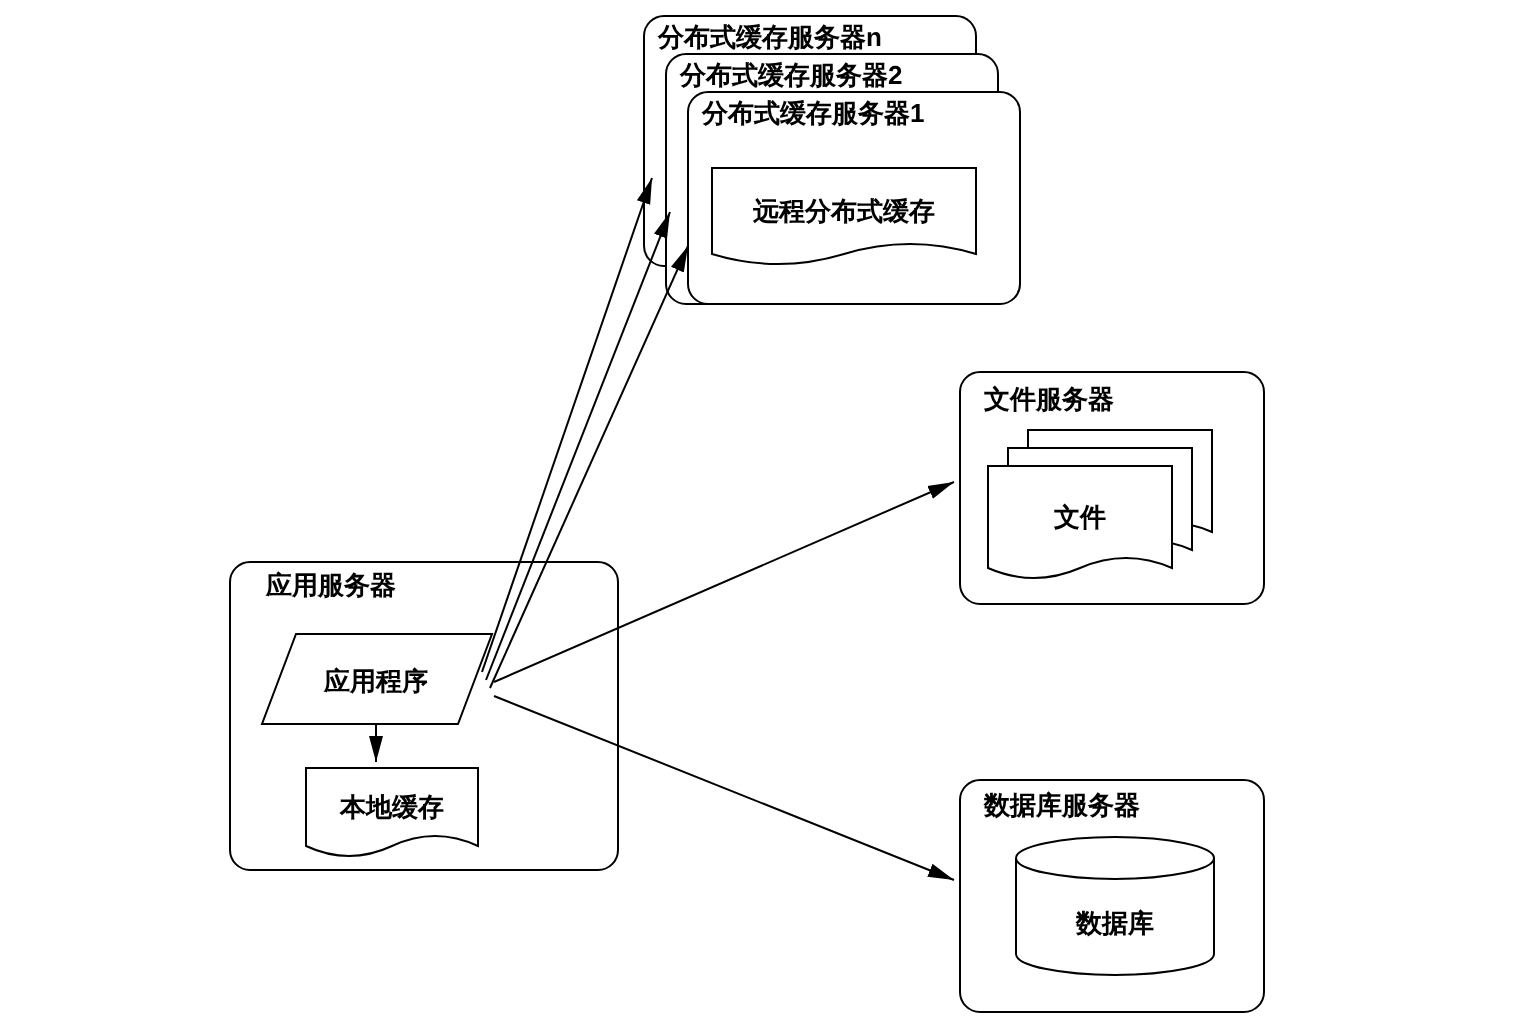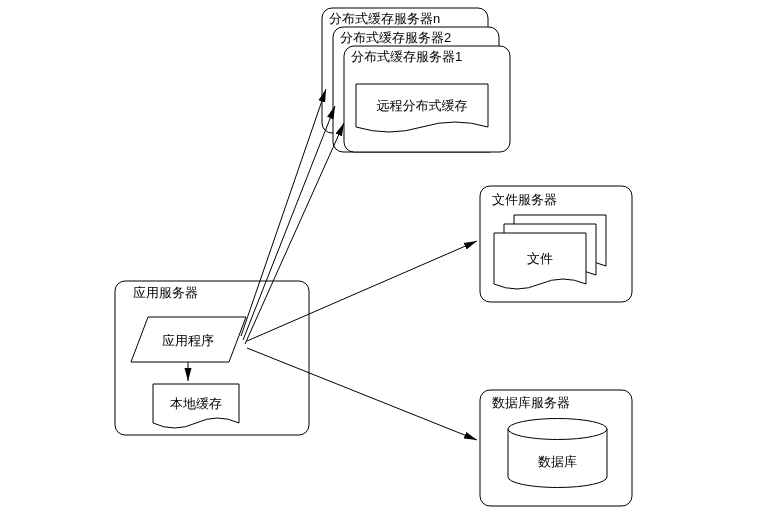--- a/index.html
+++ b/index.html
@@ -7,20 +7,21 @@
     padding: 0;
     background: #ffffff;
   }
   .canvas {
     position: relative;
     width: 761px;
     height: 518px;
     background: #ffffff;
     overflow: hidden;
     font-family: "Liberation Sans", "DejaVu Sans", sans-serif;
+    font-weight: bold;
   }
   svg text {
     font-family: "Liberation Sans", "DejaVu Sans", sans-serif;
     font-size: 13px;
     fill: #000000;
   }
   .shape {
     fill: #ffffff;
     stroke: #000000;
     stroke-width: 1;

